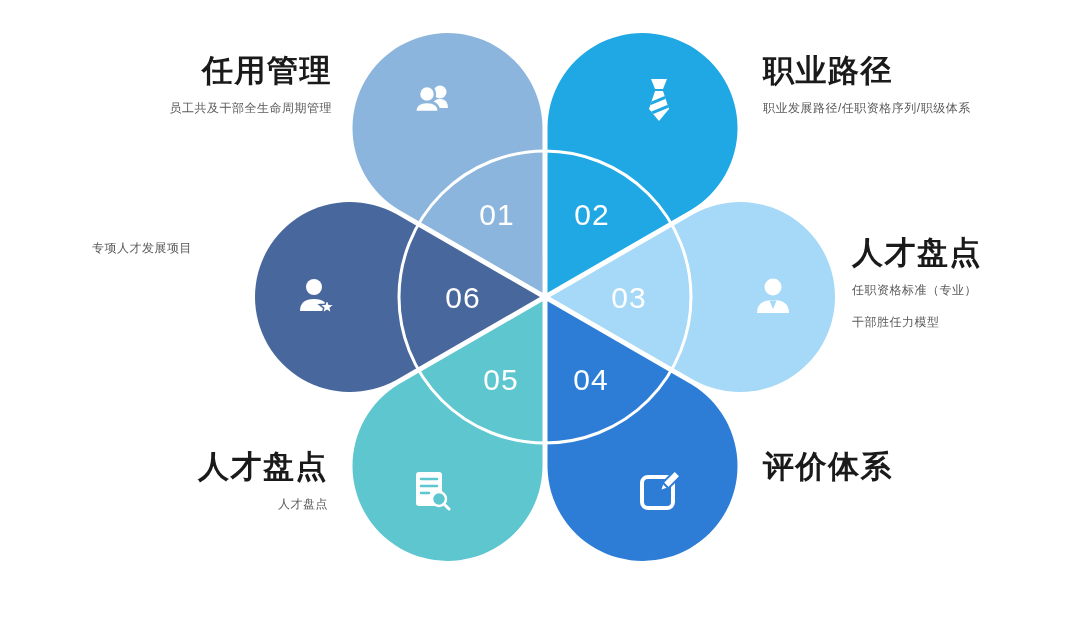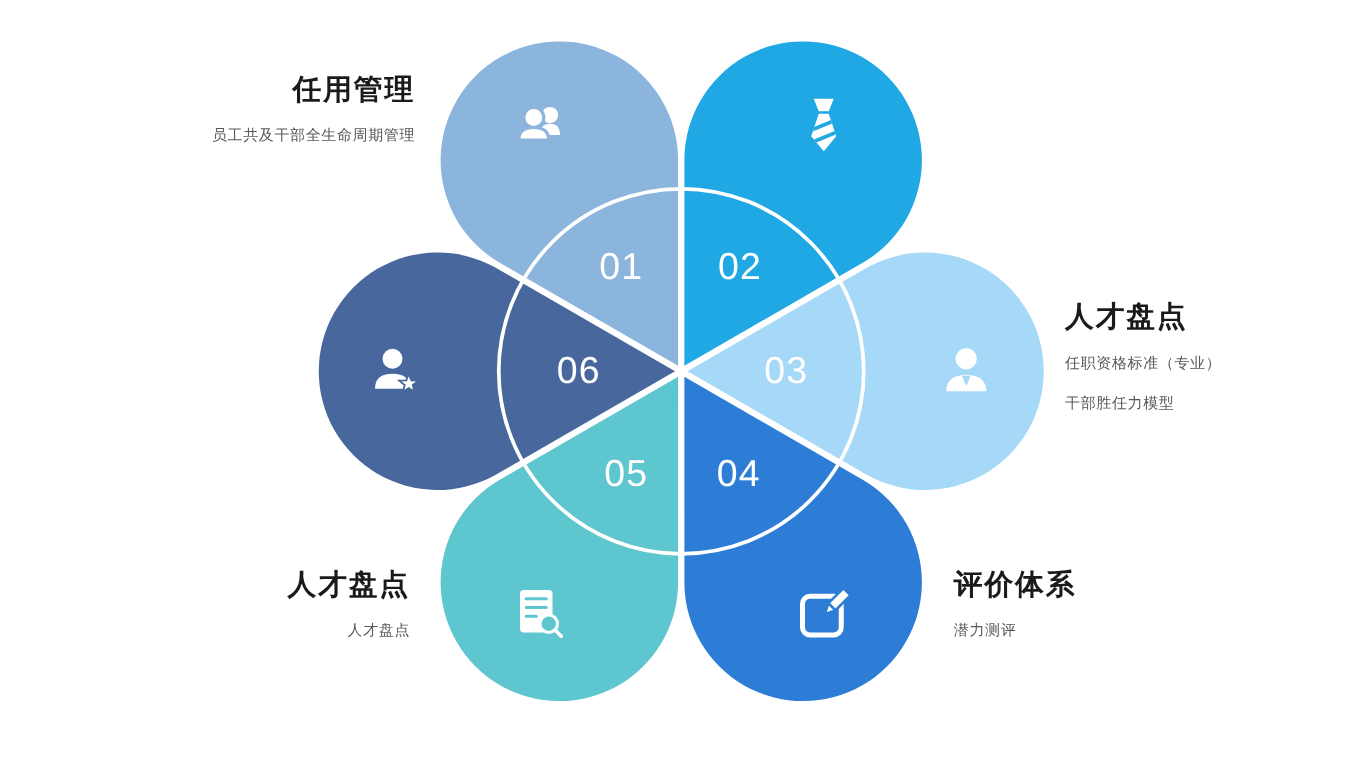--- a/index.html
+++ b/index.html
@@ -2,21 +2,21 @@
 <html><head>
 <meta charset="utf-8">
 <style>
   html,body { margin:0; padding:0; background:#ffffff; }
   body { width:1081px; height:626px; font-family:"Liberation Sans","DejaVu Sans",sans-serif; }
   .stage { position:relative; width:1081px; height:626px; background:#ffffff; overflow:hidden; }
   .flower-svg { position:absolute; left:0; top:0; }
   .label-block { position:absolute; }
   .label-block.right { text-align:right; }
   .label-block.left { text-align:left; }
-  .title { font-size:23px; font-weight:700; color:#1a1a1a; letter-spacing:1.5px; line-height:30px; margin-bottom:6px; }
+  .title { font-size:31px; font-weight:700; color:#1a1a1a; letter-spacing:1.5px; line-height:30px; margin-bottom:6px; }
   .sub { font-size:12px; color:#595959; line-height:32px; letter-spacing:0.5px; }
   .num { font-size:30px; letter-spacing:1px; }
 </style>
 </head>
 <body>
 
 <div class="stage">
 
   <svg class="flower-svg" width="1081" height="626" viewBox="0 0 1081 626">
 
@@ -88,33 +88,37 @@
       <path d="M -17 14 Q -17 2 -3 2 Q 11 2 11 14 Z" fill="#ffffff"></path>
       <polygon points="10,2 12,7.25 17.6,7.53 13.23,11.05 14.7,16.47 10,13.4 5.3,16.47 6.77,11.05 2.4,7.53 8,7.25" fill="#ffffff" stroke-width="1.5" stroke="#48679C"></polygon>
     </g>
   </svg>
 
   <div class="label-block right" style="top:56px; right:749px;">
     <div class="title">任用管理</div>
     <div class="sub">员工共及干部全生命周期管理</div>
   </div>
 
+  <div class="label-block left" style="top:56px; left:763px;">
+    <div class="title">职业路径</div>
+    <div class="sub">职业发展路径/任职资格序列/职级体系</div>
+  </div>
 
   <div class="label-block left" style="top:238px; left:852px;">
     <div class="title">人才盘点</div>
     <div class="sub">任职资格标准（专业）</div>
     <div class="sub">干部胜任力模型</div>
   </div>
 
   <div class="label-block left" style="top:452px; left:763px;">
     <div class="title">评价体系</div>
-    <div class="sub">潜力测评</div>
   </div>
 
   <div class="label-block right" style="top:452px; right:753px;">
     <div class="title">人才盘点</div>
     <div class="sub">人才盘点</div>
   </div>
 
   <div class="label-block right" style="top:232px; right:889px;">
+    <div class="sub">专项人才发展项目</div>
   </div>
 
 </div>
 
 </body></html>

